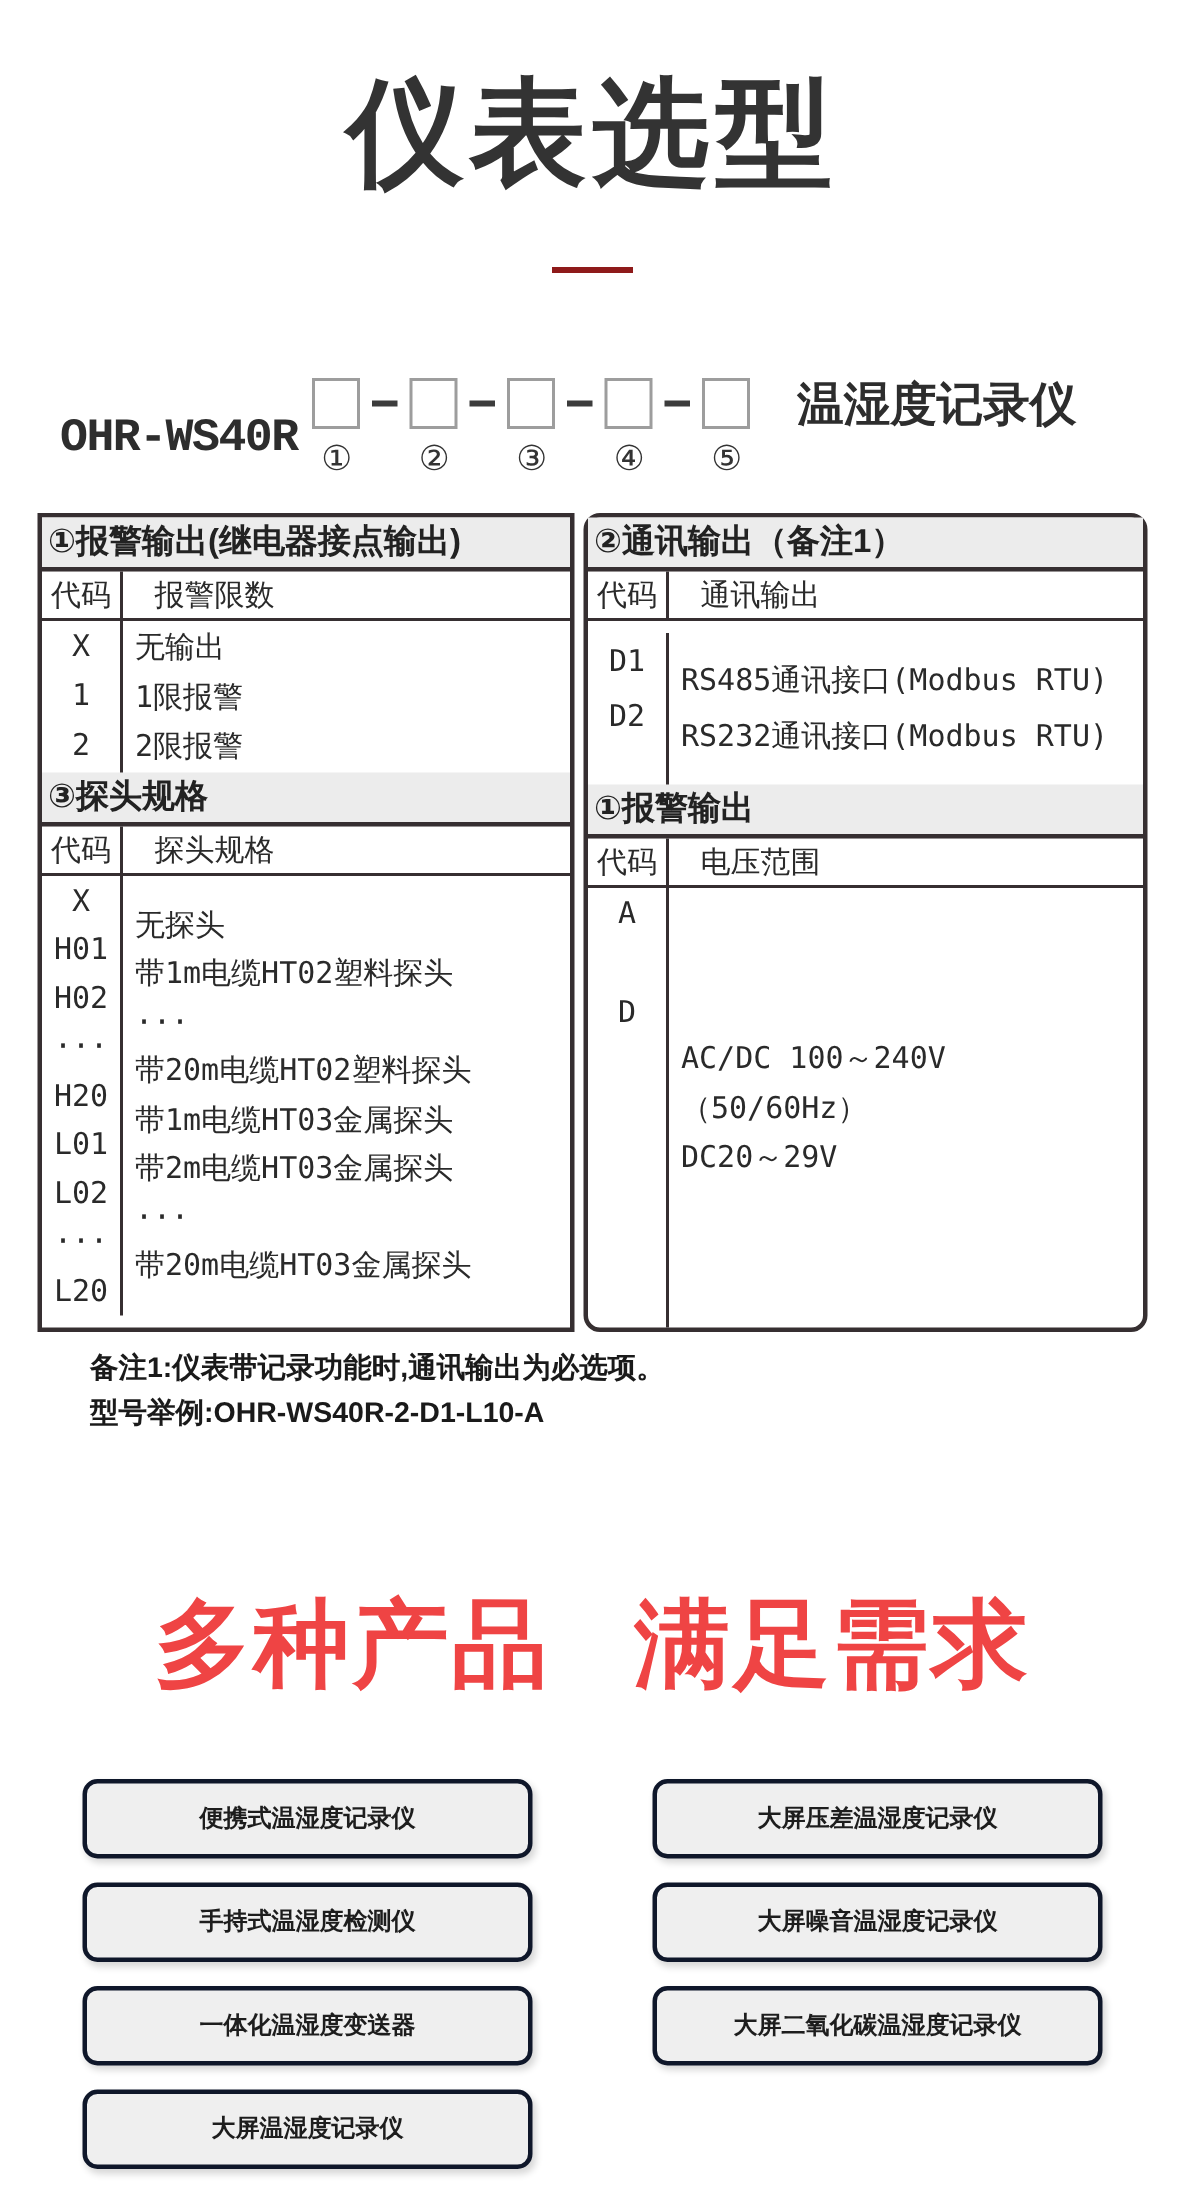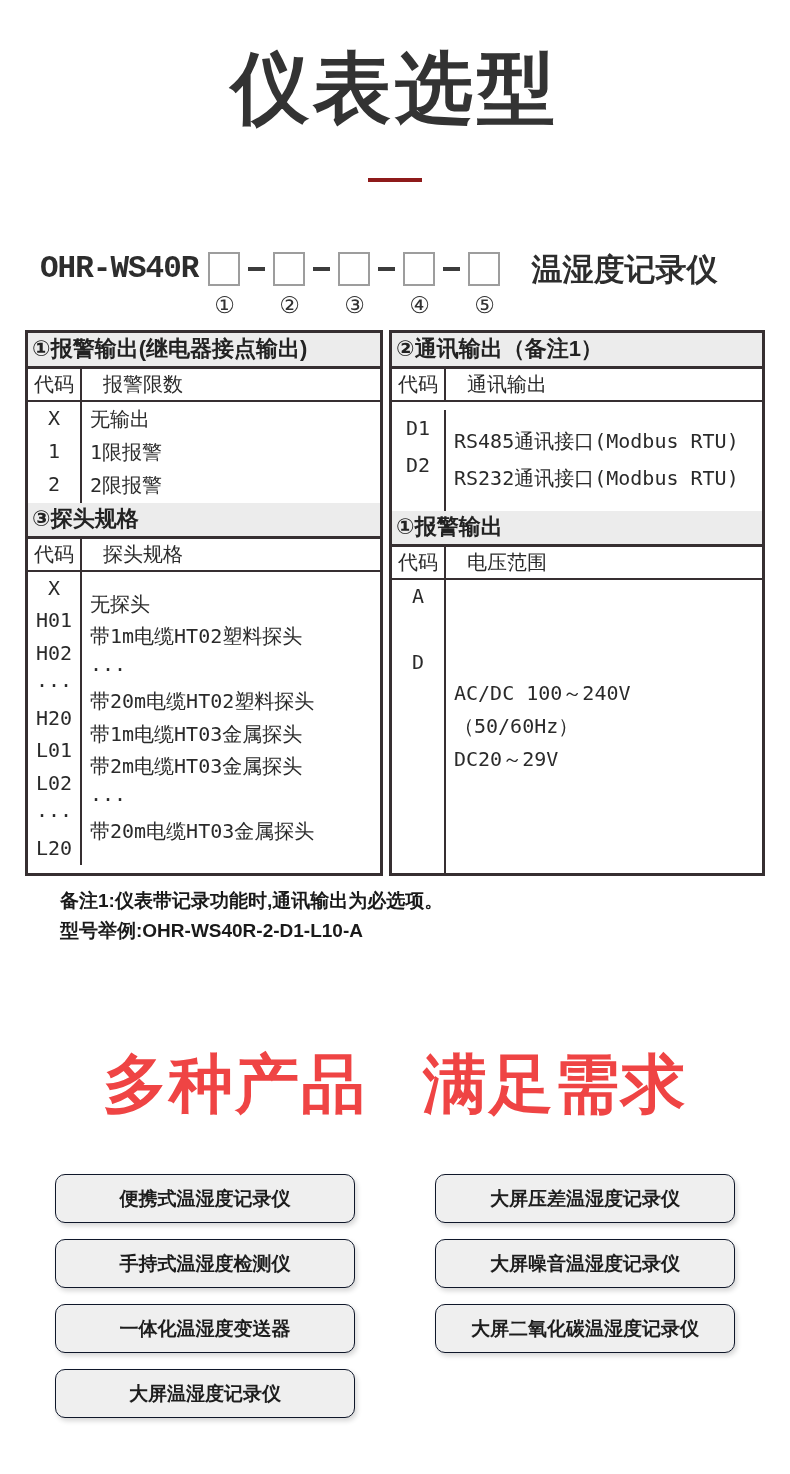--- a/index.html
+++ b/index.html
@@ -29,20 +29,21 @@
     align-items:flex-start;
   }
   .model-prefix{
     font-family:"Liberation Mono","DejaVu Sans Mono",monospace;
     font-weight:700;
     font-size:31px;
     line-height:34px;
     letter-spacing:-1px;
     color:#2d2d2d;
     margin-right:10px;
+    margin-top:24px;
   }
   .slot{display:flex;flex-direction:column;align-items:center;}
   .slot-box{
     width:28px;height:30px;
     border:2px solid #9d9d9d;
     background:#ffffff;
   }
   .slot-num{
     margin-top:6px;
     font-size:23px;
@@ -55,33 +56,33 @@
   }
   .model-suffix{
     font-size:31px;
     font-weight:700;
     line-height:36px;
     color:#2d2d2d;
     margin-left:31px;
   }
   
   .tables-wrap{
-    margin:12px 25px 0 25px;
+    margin:24px 25px 0 25px;
     display:flex;
     gap:6px;
   }
   .tbl{
     border:3px solid #362f31;
     font-family:"DejaVu Sans Mono","Liberation Mono",monospace;
     font-size:20px;
     color:#2a2a2a;
     box-sizing:border-box;
   }
   .tbl-left{width:358px;}
-  .tbl-right{flex:1;}
+  .tbl-right{flex:1;border-radius:11px;}
   .sec-head{
     background:#ececec;
     border-bottom:3px solid #362f31;
     height:33px;
     display:flex;align-items:center;
     padding-left:4px;
     font-weight:700;
     font-size:22px;
     color:#222;
     font-family:"Liberation Sans","DejaVu Sans",sans-serif;
@@ -141,25 +142,25 @@
     width:684px;
     display:grid;
     grid-template-columns:300px 300px;
     column-gap:80px;
     row-gap:16px;
     justify-content:center;
   }
   .product-btn{
     height:47px;
     background:#efefef;
-    border:1px solid #0f172a;
+    border:3px solid #0f172a;
     border-radius:10px;
     box-shadow:2px 3px 5px rgba(0,0,0,0.16);
     display:flex;align-items:center;justify-content:center;
-    font-size:19px;
+    font-size:16px;
     font-weight:700;
     color:#1d1d1d;
     cursor:pointer;
     white-space:nowrap;
   }
   .bottom-space{height:62px;}
 </style>
 </head>
 <body>
 

